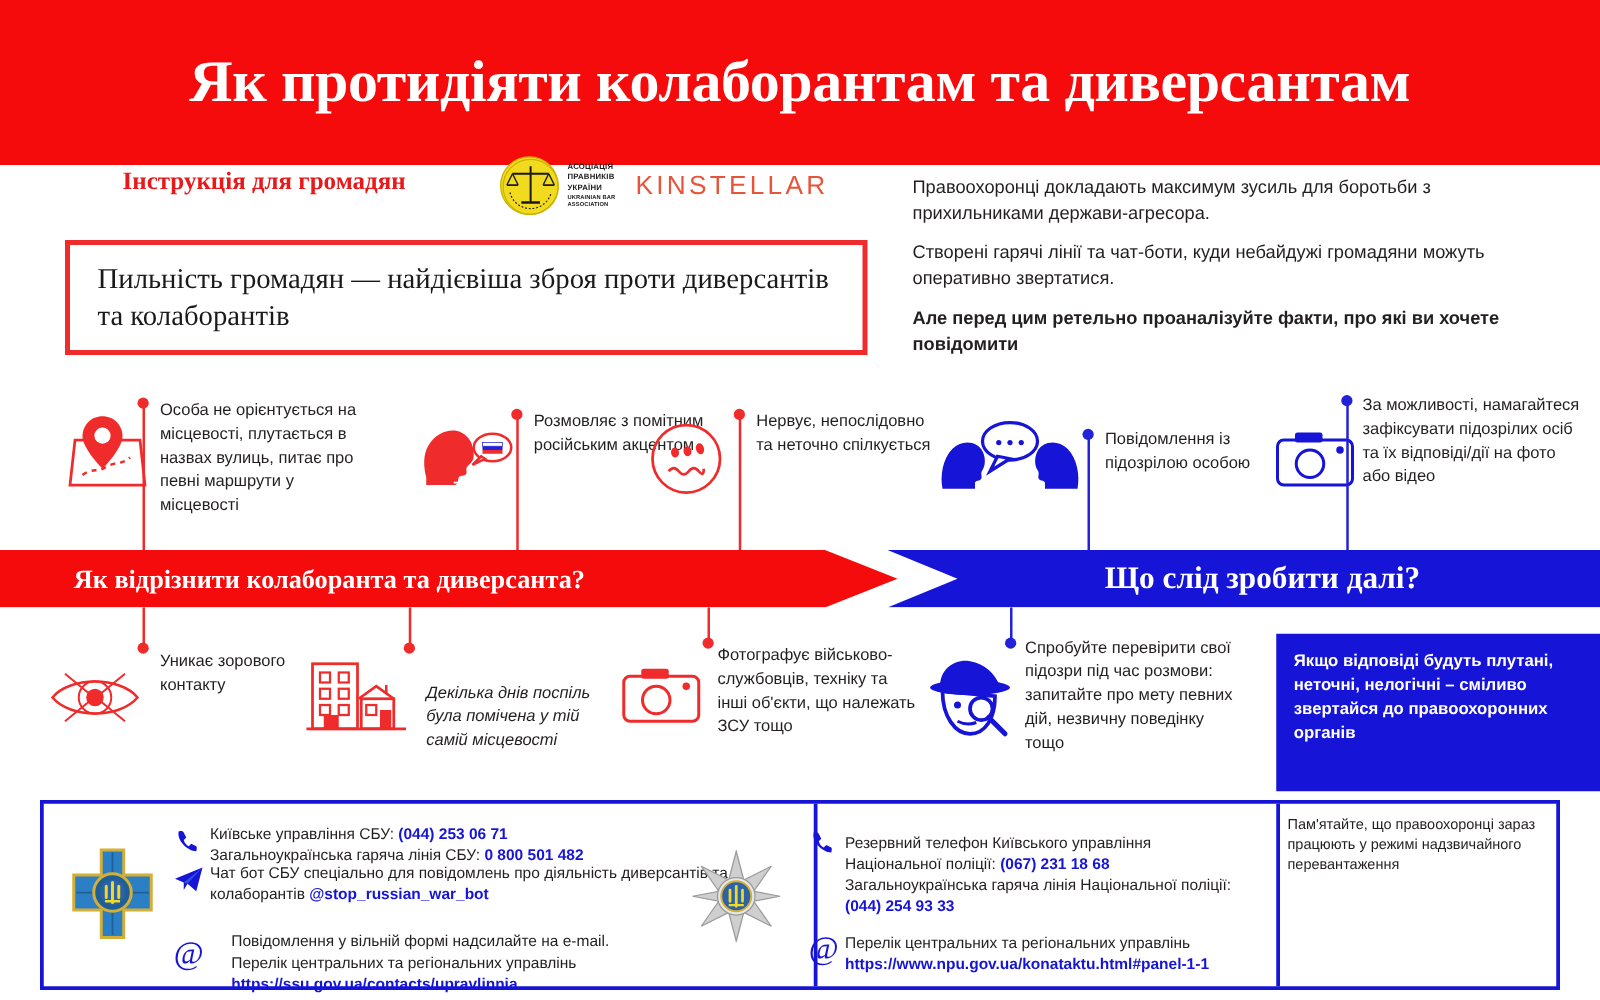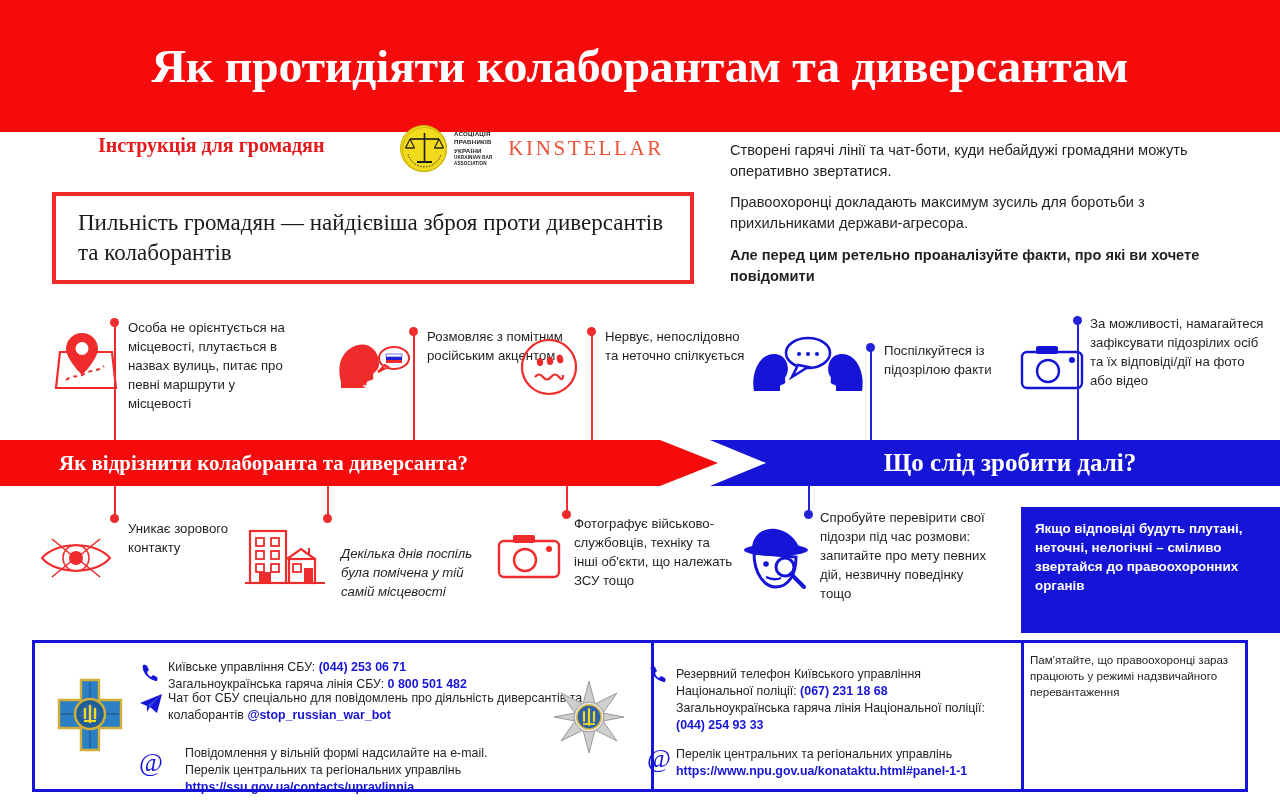--- a/index.html
+++ b/index.html
@@ -43,21 +43,21 @@
     position: relative;
   }
   .uba-circle .scales { position:absolute; left:0; top:0; }
   .uba-words {
     font-size: 6.2px; line-height: 1.34; color: #1b1b1b;
     font-weight: 700; letter-spacing: 0.2px;
   }
   .uba-words .sm { font-size: 4.6px; font-weight: 600; letter-spacing:0.1px; }
   .kinstellar {
     color: #E8543A; font-size: 21px; letter-spacing: 2.6px; font-weight: 400;
-    font-family: Liberation Serif, serif;
+    font-family: Liberation Sans, sans-serif;
   }
 
   
   .quote-box {
     position: absolute; left: 52px; top: 192px; width: 642px; height: 92px;
     border: 4px solid #EF2B2B; background: #fff;
     display:flex; align-items:center;
   }
   .quote-text {
     padding: 0 22px; color: #1a1a1a;
@@ -171,22 +171,22 @@
       </div>
     </div>
     <div class="kinstellar">KINSTELLAR</div>
   </div>
 
   <div class="quote-box">
     <div class="quote-text">Пильність громадян — найдієвіша зброя проти диверсантів та колаборантів</div>
   </div>
 
   <div class="intro">
+    <p>Правоохоронці докладають максимум зусиль для боротьби з прихильниками держави-агресора.</p>
     <p>Створені гарячі лінії та чат-боти, куди небайдужі громадяни можуть оперативно звертатися.</p>
-    <p>Правоохоронці докладають максимум зусиль для боротьби з прихильниками держави-агресора.</p>
     <p class="bold">Але перед цим ретельно проаналізуйте факти, про які ви хочете повідомити</p>
   </div>
 
   <div style="position:absolute;left:52px;top:330px;">
     <svg width="68" height="62" viewBox="0 0 68 62">
       <path d="M8 22 L60 22 L64 58 L4 58 Z" fill="none" stroke="#EF2B2B" stroke-width="2.2"></path>
       <path d="M14 50 C22 44, 26 48, 32 44 C40 39, 46 42, 52 36" fill="none" stroke="#EF2B2B" stroke-width="2" stroke-dasharray="4 4"></path>
       <path d="M30 3 C21 3 14 10 14 19 C14 29 30 45 30 45 C30 45 46 29 46 19 C46 10 39 3 30 3 Z" fill="#EF2B2B"></path>
       <circle cx="30" cy="18.5" r="6.5" fill="#fff"></circle>
     </svg>
@@ -233,21 +233,21 @@
                C84 44 82 46 83 48 C84 50 87 49 88 51 L88 56 Z" fill="#1614D6"></path>
       <ellipse cx="60" cy="18" rx="22" ry="15" fill="#fff" stroke="#1614D6" stroke-width="2.6"></ellipse>
       <path d="M50 30 L44 42 L60 32 Z" fill="#fff" stroke="#1614D6" stroke-width="2.6"></path>
       <circle cx="51" cy="19" r="2.1" fill="#1614D6"></circle>
       <circle cx="60" cy="19" r="2.1" fill="#1614D6"></circle>
       <circle cx="69" cy="19" r="2.1" fill="#1614D6"></circle>
     </svg>
   </div>
   <div class="dot blue" style="left:866px;top:343px;"></div>
   <div class="conn blue" style="left:870px;top:347px;height:97px;"></div>
-  <div class="item-text" style="left:884px;top:341px;width:140px;">Поспілкуйтеся із підозрілою факти</div>
+  <div class="item-text" style="left:884px;top:341px;width:140px;">Повідомлення із підозрілою особою</div>
 
   <div style="position:absolute;left:1020px;top:344px;">
     <svg width="64" height="48" viewBox="0 0 64 48">
       <rect x="16" y="2" width="22" height="8" rx="2" fill="#1614D6"></rect>
       <rect x="2" y="8" width="60" height="36" rx="5" fill="none" stroke="#1614D6" stroke-width="2.4"></rect>
       <circle cx="28" cy="27" r="11" fill="none" stroke="#1614D6" stroke-width="2.4"></circle>
       <circle cx="52" cy="16" r="3" fill="#1614D6"></circle>
     </svg>
   </div>
   <div class="dot blue" style="left:1073px;top:316px;"></div>

